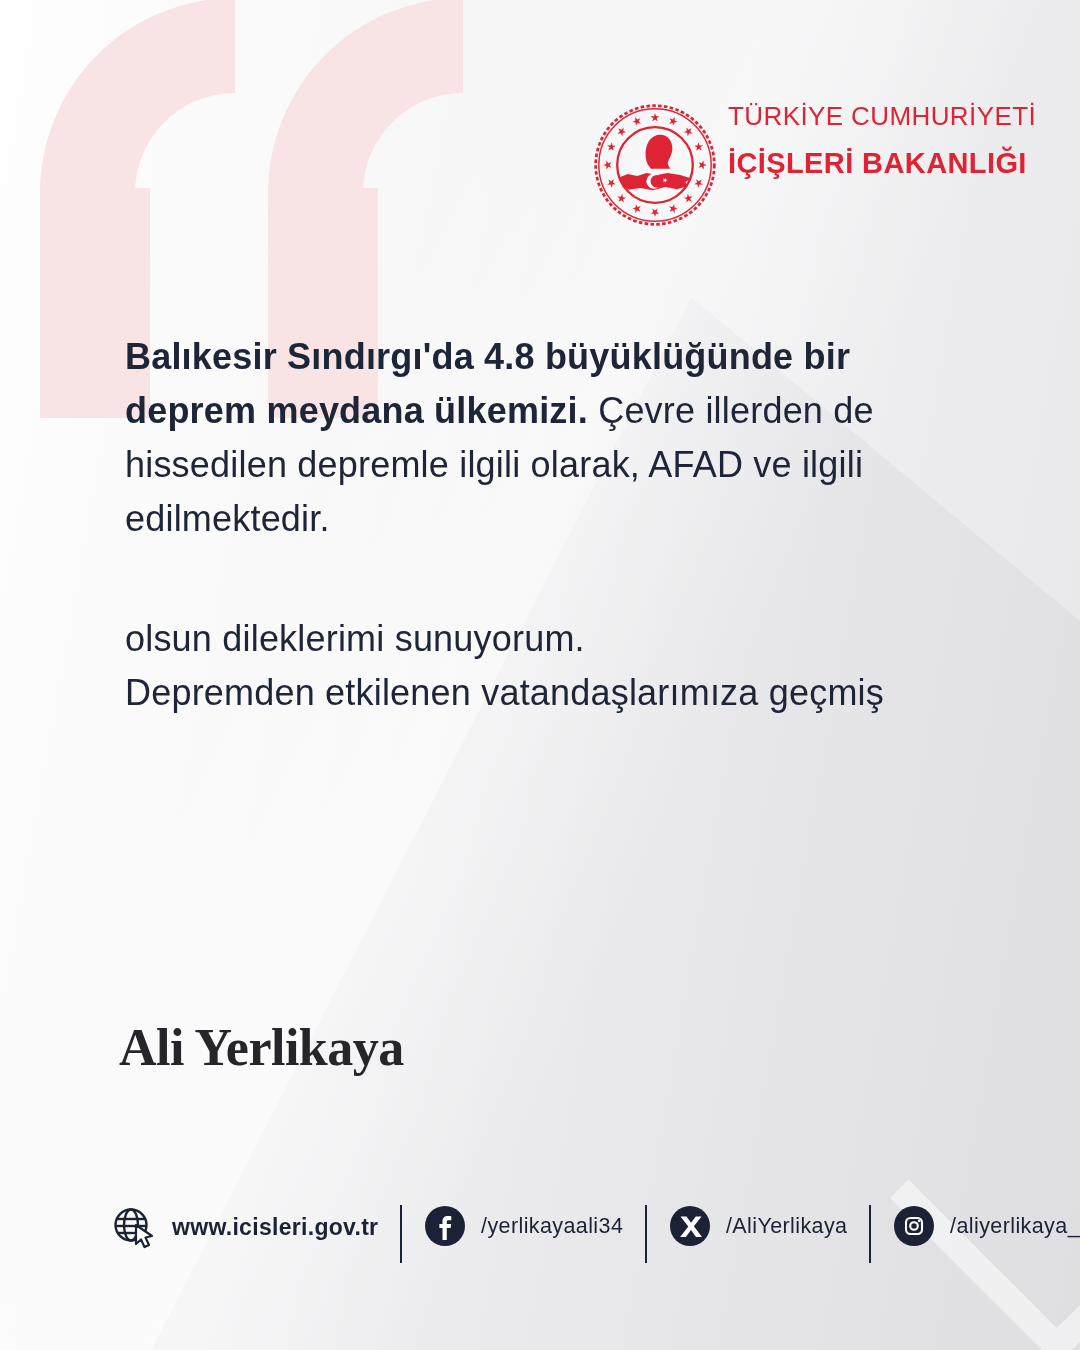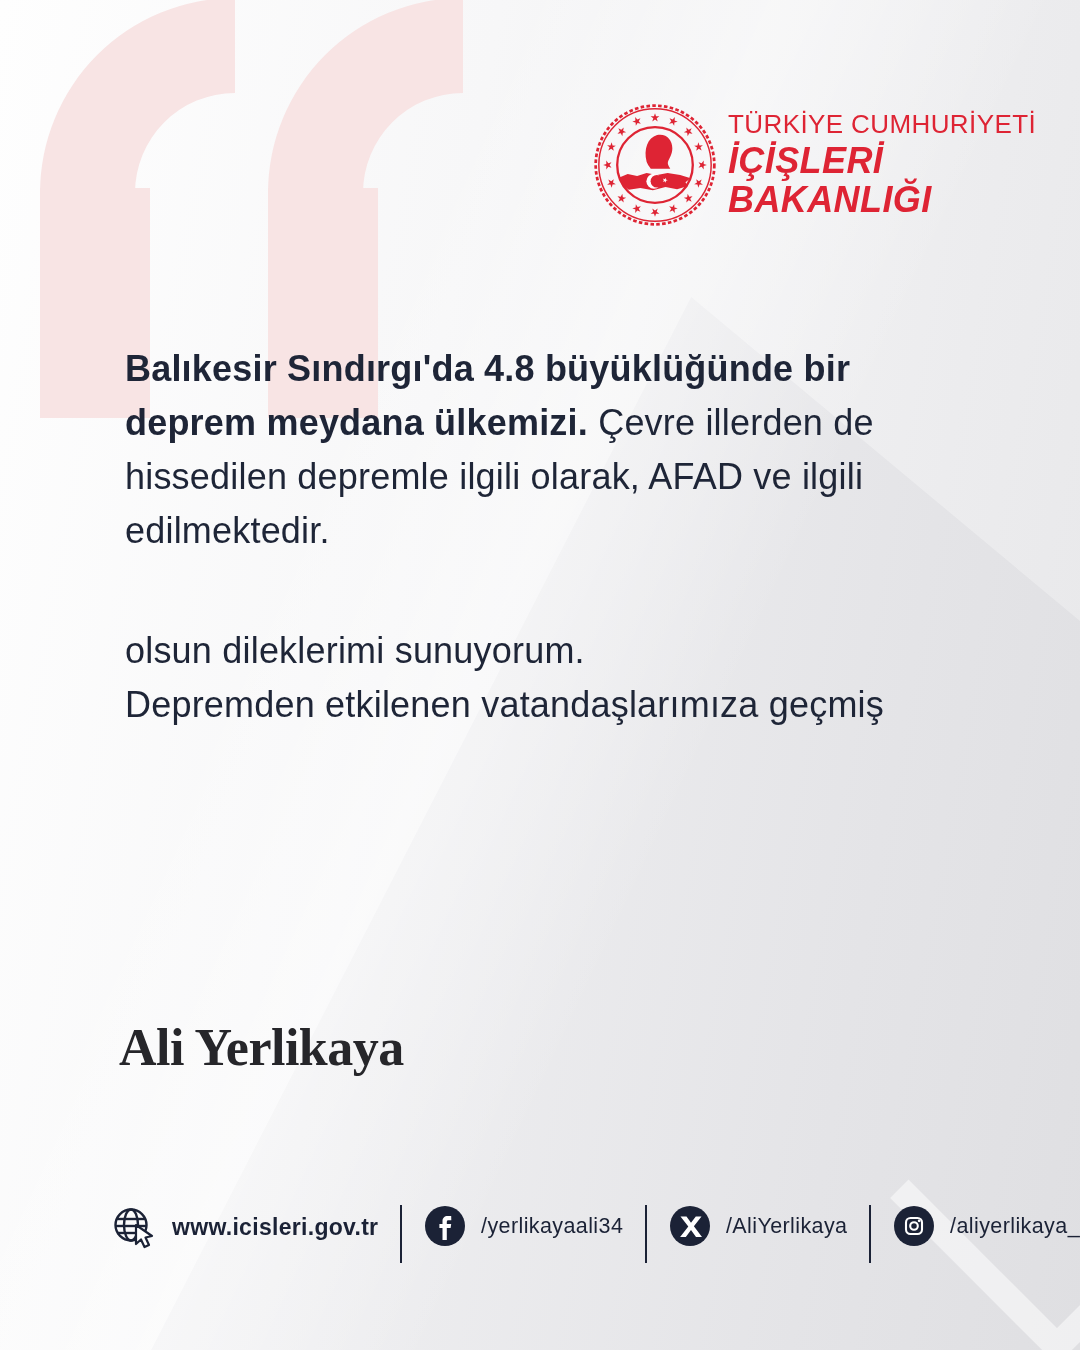--- a/index.html
+++ b/index.html
@@ -11,27 +11,27 @@
   .bg-diag{position:absolute;inset:0;background:rgba(27,33,52,0.035);
            clip-path:polygon(64% 22%,100% 46%,100% 100%,14% 100%);}
   .bg-sheen{position:absolute;inset:0;
             background:linear-gradient(115deg,rgba(255,255,255,0) 30%,rgba(255,255,255,.45) 46%,rgba(255,255,255,0) 62%);}
   .bg-chevron{position:absolute;width:210px;height:210px;right:-95px;top:1080px;
               transform:rotate(45deg);border-right:26px solid rgba(255,255,255,.5);
               border-bottom:26px solid rgba(255,255,255,.5);}
   
   .quote-mark{position:absolute;left:40px;top:-12px;}
   
-  .brand{position:absolute;left:592px;top:102px;display:flex;align-items:center;}
+  .brand{position:absolute;left:592px;top:102px;display:flex;align-items:flex-start;}
   .brand-emblem{flex:0 0 auto;}
   .brand-text{margin-left:10px;line-height:1.08;}
   .brand-line1{font-size:26px;font-weight:400;letter-spacing:.4px;}
-  .brand-line2{font-size:36px;font-weight:700;letter-spacing:.4px;margin-top:4px;font-style:italic;}
+  .brand-line2{font-size:29px;font-weight:700;letter-spacing:.4px;margin-top:18px;}
   
-  .statement{position:absolute;left:125px;top:342px;width:910px;color:#1e2537;}
+  .statement{position:absolute;left:125px;top:330px;width:910px;color:#1e2537;}
   .statement .para{font-size:36px;line-height:54px;letter-spacing:.2px;}
   .statement .para .line{white-space:nowrap;}
   .statement .para strong{font-weight:700;}
   .para+.para{margin-top:66px;}
   
   .signature{position:absolute;left:119px;top:1018px;color:#26262a;}
   .sig-name{font-family:"Liberation Serif",serif;font-weight:700;font-size:52px;
             letter-spacing:-.5px;}
   .sig-title-row{display:flex;align-items:flex-start;margin-top:4px;}
   .sig-title{font-family:"Liberation Serif",serif;font-weight:700;font-size:16.5px;

